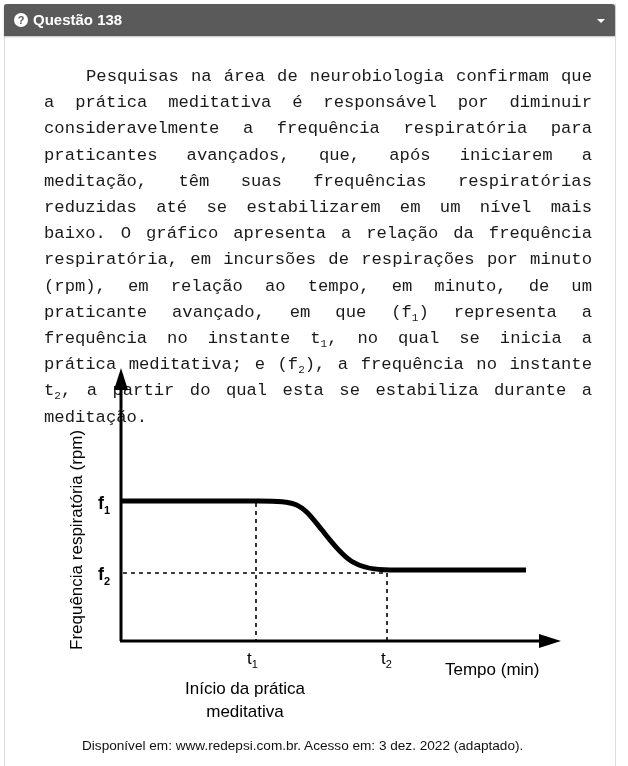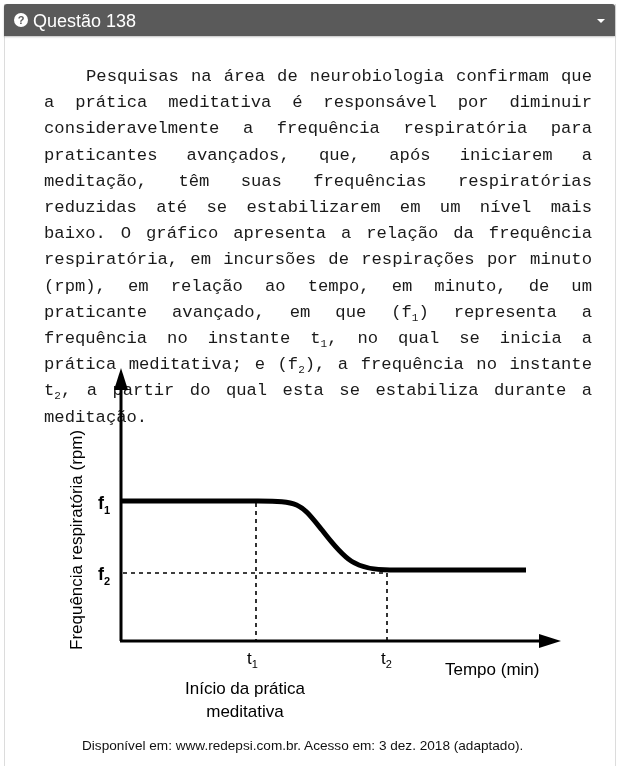--- a/index.html
+++ b/index.html
@@ -6,21 +6,21 @@
   body { width: 628px; height: 766px; position: relative; overflow: hidden;
          font-family: "Liberation Sans", sans-serif; }
   .panel { position: absolute; left: 4px; top: 4px; width: 610px; height: 770px;
            border: 1px solid #dcdcdc; border-top: none; background: #fff; }
   .panel-header { position: absolute; left: 4px; top: 4px; width: 611px; height: 32px;
                   background: #5a5a5a; border-radius: 3px 3px 0 0; color: #fff;
                   box-shadow: 0 1px 2px rgba(0,0,0,0.25); cursor: pointer; }
   .q-icon { position: absolute; left: 10px; top: 9px; width: 14px; height: 14px;
             border-radius: 50%; background: #fff; color: #5a5a5a; font-size: 11px;
             font-weight: bold; text-align: center; line-height: 14px; }
-  .q-title { position: absolute; left: 29px; top: 7px; font-size: 18px; color: #fff; }
+  .q-title { position: absolute; left: 29px; top: 7px; font-size: 15px; color: #fff; font-weight: bold; }
   .caret { position: absolute; right: 10px; top: 15px; width: 0; height: 0;
            border-left: 4px solid transparent; border-right: 4px solid transparent;
            border-top: 4px solid #fff; }
   .question-text { position: absolute; left: 44px; top: 64px; width: 548px;
                    font-family: "Liberation Sans", sans-serif; font-size: 17.2px;
                    line-height: 26.2px; color: #1a1a1a; text-align: justify; }
   .question-text p { margin: 0; text-indent: 42px; font-family: Liberation Mono, monospace; }
   .question-text sub { font-size: 11px; line-height: 0; }
   svg.chart { position: absolute; left: 0; top: 360px; }
   .source { position: absolute; left: 82px; top: 738px; font-size: 13.6px; color: #111;
@@ -61,13 +61,13 @@
   <text x="247" y="304" font-family="Liberation Sans, sans-serif" font-size="17"><tspan>t</tspan><tspan font-size="11" dy="4">1</tspan></text>
   <text x="381" y="304" font-family="Liberation Sans, sans-serif" font-size="17"><tspan>t</tspan><tspan font-size="11" dy="4">2</tspan></text>
 
   <text x="445" y="315" font-family="Liberation Sans, sans-serif" font-size="17">Tempo (min)</text>
   <text transform="translate(82,290) rotate(-90)" font-family="Liberation Sans, sans-serif" font-size="17">Frequência respiratória (rpm)</text>
 
   <text x="245" y="334" text-anchor="middle" font-family="Liberation Sans, sans-serif" font-size="17">Início da prática</text>
   <text x="245" y="357" text-anchor="middle" font-family="Liberation Sans, sans-serif" font-size="17">meditativa</text>
 </svg>
 
-<div class="source">Disponível em: www.redepsi.com.br. Acesso em: 3 dez. 2018 (adaptado).</div>
+<div class="source">Disponível em: www.redepsi.com.br. Acesso em: 3 dez. 2022 (adaptado).</div>
 
 </body></html>

